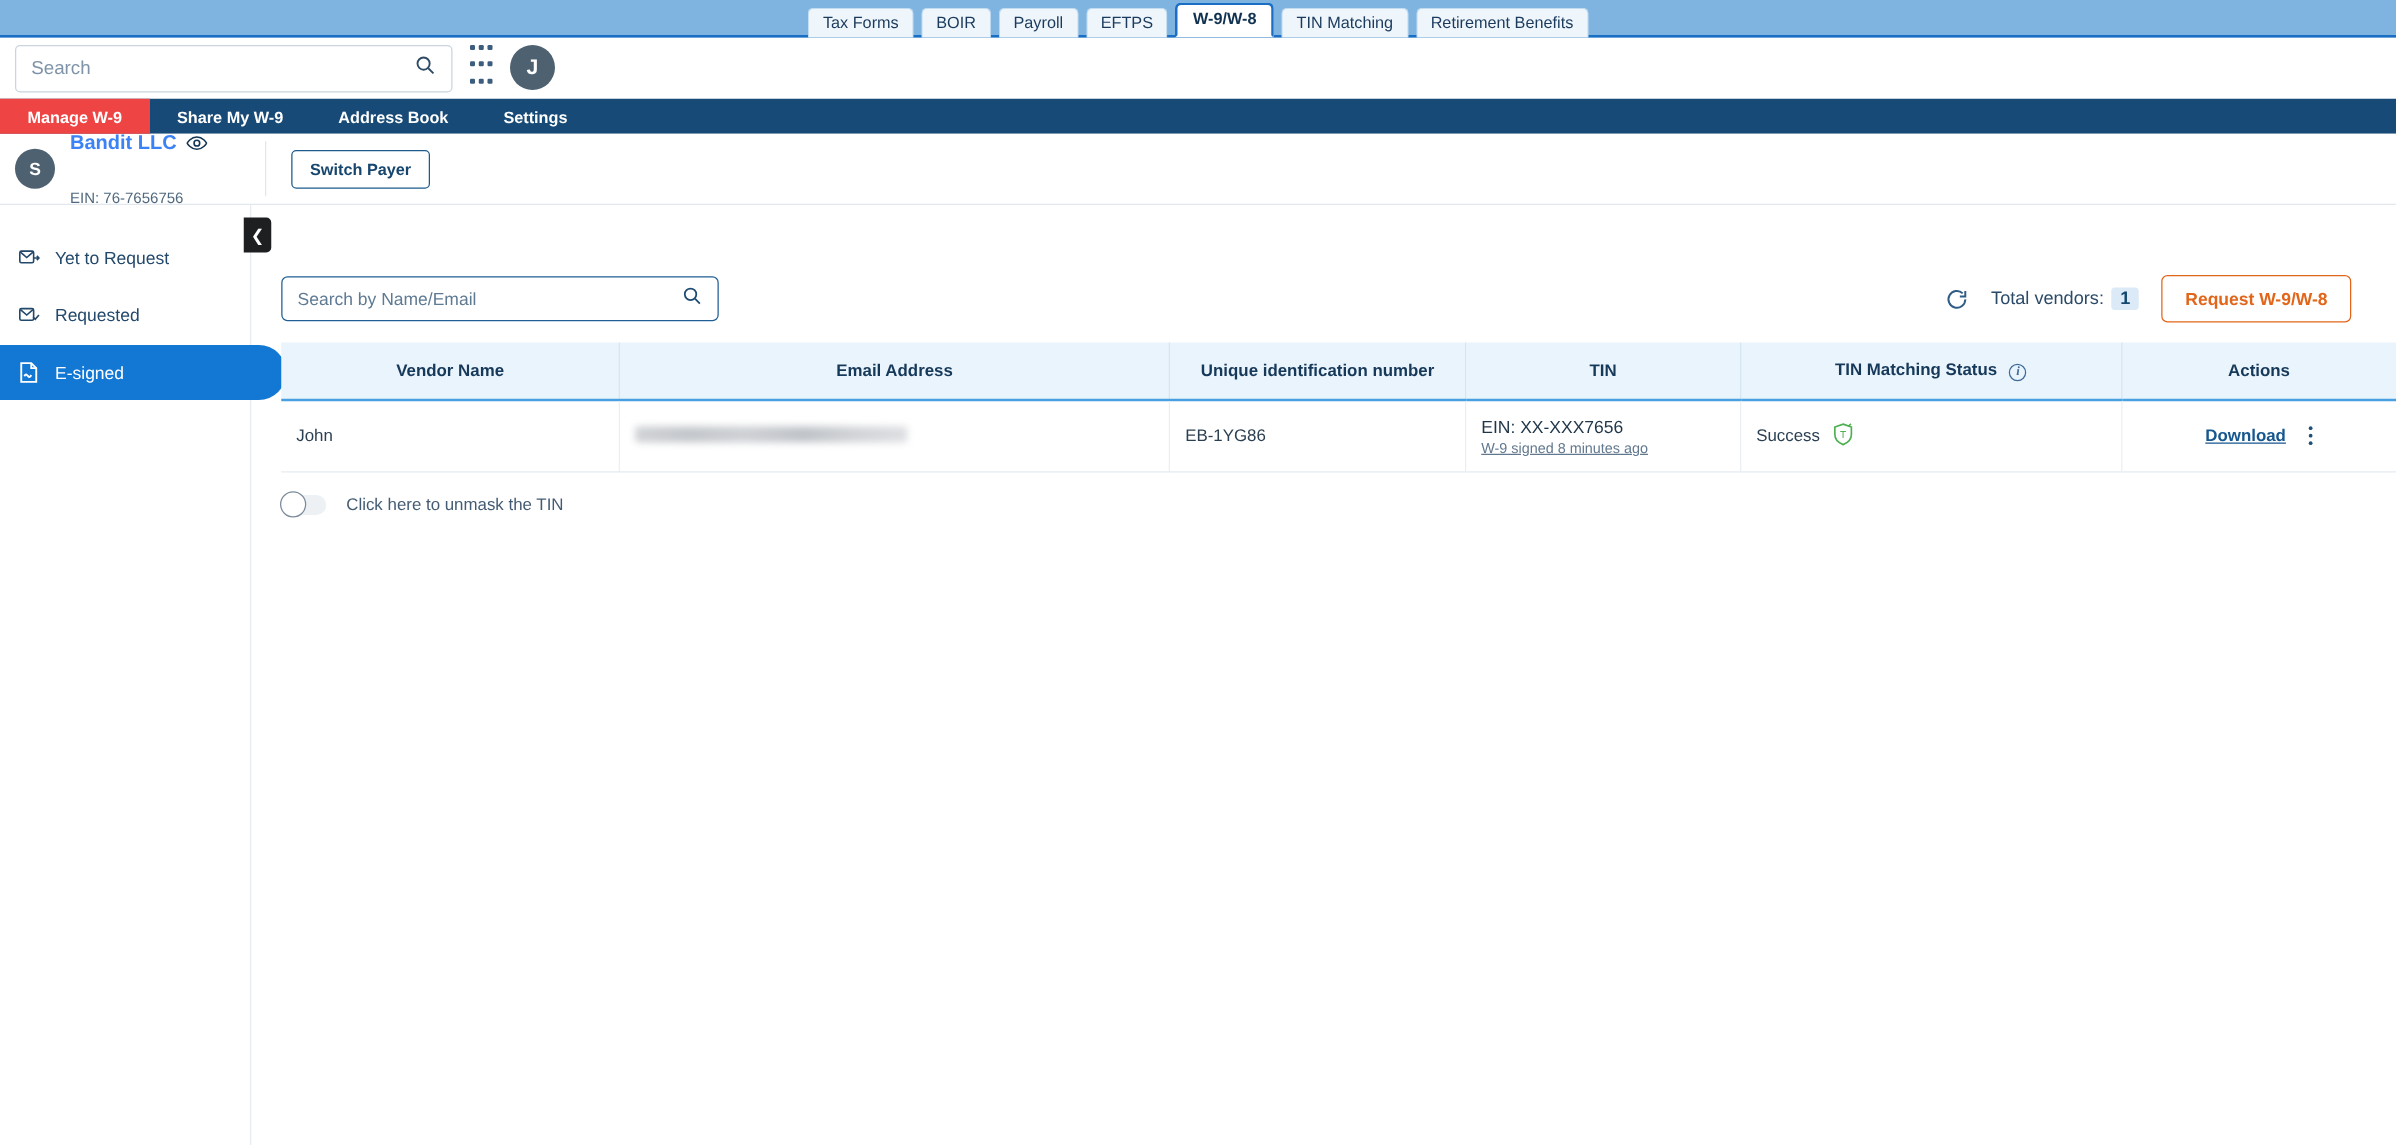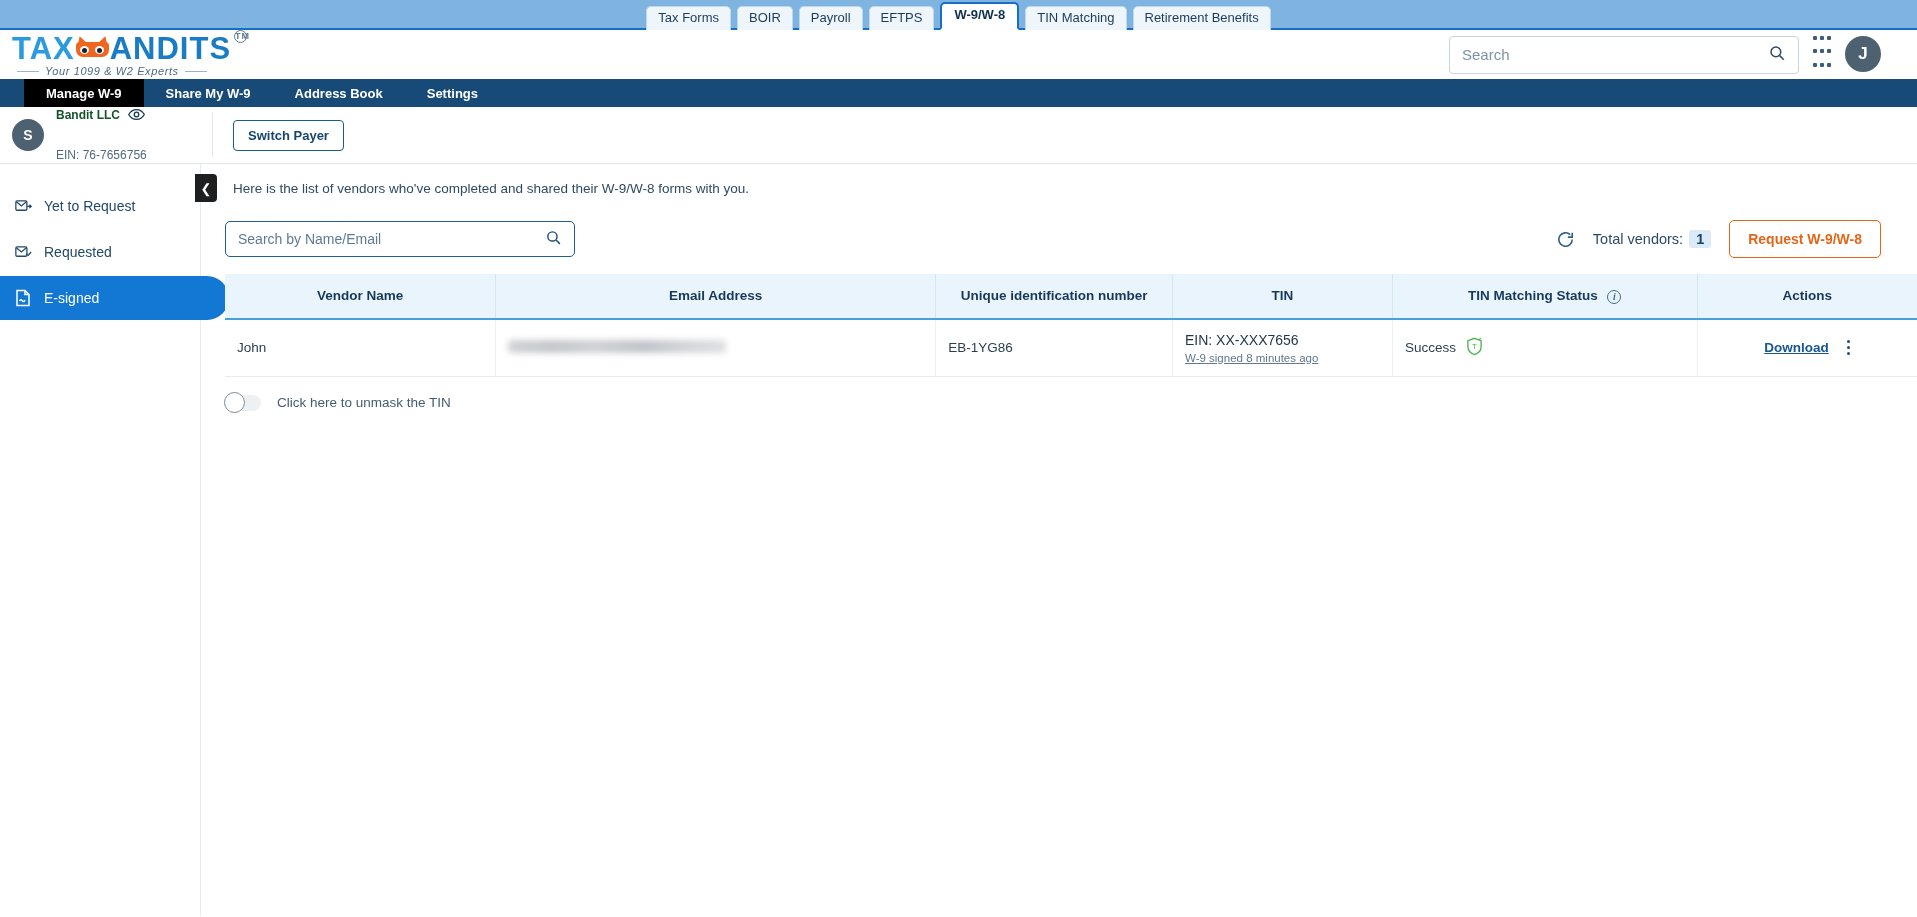--- a/index.html
+++ b/index.html
@@ -151,40 +151,40 @@
     color: #fff;
   }
   .nav-item {
     display: flex; align-items: center;
     padding: 0 22px;
     font-size: 13px;
     font-weight: 600;
     cursor: pointer;
     white-space: nowrap;
   }
-  .nav-item.active { background: #000000; margin-left: 24px; }
+  .nav-item.active { background: #ef4444; }
 
   
   .payer-bar {
     height: 57px;
     display: flex; align-items: center;
     background: #fff;
     border-bottom: 1px solid #e2e8ee;
     padding-left: 12px;
   }
   .payer-block { display: flex; align-items: center; gap: 12px; width: 200px; }
   .payer-avatar {
     width: 32px; height: 32px; border-radius: 50%;
     background: #4d6171; color: #fff;
     display: flex; align-items: center; justify-content: center;
     font-size: 14px; font-weight: 600;
   }
   .payer-text { line-height: 1.35; }
   .payer-name {
-    font-size: 12px; font-weight: 700; color: #14532d;
+    font-size: 16px; font-weight: 700; color: #3b82f6;
     display: flex; align-items: center; gap: 8px;
   }
   .eye-toggle { cursor: pointer; display: inline-flex; }
   .payer-ein { font-size: 12px; color: #50697f; margin-top: 24px; }
   .payer-div { width: 1px; height: 44px; background: #dfe6ec; margin: 0 20px 0 0; }
   .switch-payer-btn {
     border: 1px solid #1d5b8e;
     color: #16456d;
     background: #fff;
     font-size: 13px;
@@ -362,39 +362,20 @@
   <div class="product-tab">Tax Forms</div>
   <div class="product-tab">BOIR</div>
   <div class="product-tab">Payroll</div>
   <div class="product-tab">EFTPS</div>
   <div class="product-tab active">W-9/W-8</div>
   <div class="product-tab">TIN Matching</div>
   <div class="product-tab">Retirement Benefits</div>
 </div>
 
 <div class="header">
-  <div class="logo-wrap">
-    <div class="logo-main">
-      <span>TAX</span>
-      <span class="bandit-mask">
-        <span class="ear l"></span>
-          <span class="ear r"></span>
-        <span class="mask-body"></span>
-        <span class="eye l"></span>
-          <span class="eye r"></span>
-      </span>
-      <span class="dark">ANDITS</span>
-      <span class="logo-tm">TM</span>
-    </div>
-    <div class="logo-sub">
-      <span class="rule"></span>
-      <span>Your 1099 &amp; W2 Experts</span>
-      <span class="rule"></span>
-    </div>
-  </div>
 
   <div class="header-right">
     <div class="search-box">
       <input type="text" placeholder="Search" style="">
       <span>
         <svg width="18" height="18" viewBox="0 0 24 24" fill="none" stroke="#2f4a63" stroke-width="2">
           <circle cx="10.5" cy="10.5" r="6.5"></circle>
             <line x1="15.5" y1="15.5" x2="21" y2="21"></line>
         </svg>
       </span>
@@ -473,21 +454,20 @@
         </svg>
       </span>
       <span>E-signed</span>
     </div>
   </div>
 
   <div class="content">
 
     <div class="info-row">
       <div class="collapse-btn">❮</div>
-      <div class="info-text">Here is the list of vendors who've completed and shared their W-9/W-8 forms with you.</div>
     </div>
 
     <div class="toolbar">
       <div class="list-search">
         <input type="text" placeholder="Search by Name/Email" style="">
         <span>
           <svg width="17" height="17" viewBox="0 0 24 24" fill="none" stroke="#1d4b73" stroke-width="2">
             <circle cx="10.5" cy="10.5" r="6.5"></circle>
               <line x1="15.5" y1="15.5" x2="21" y2="21"></line>
           </svg>

